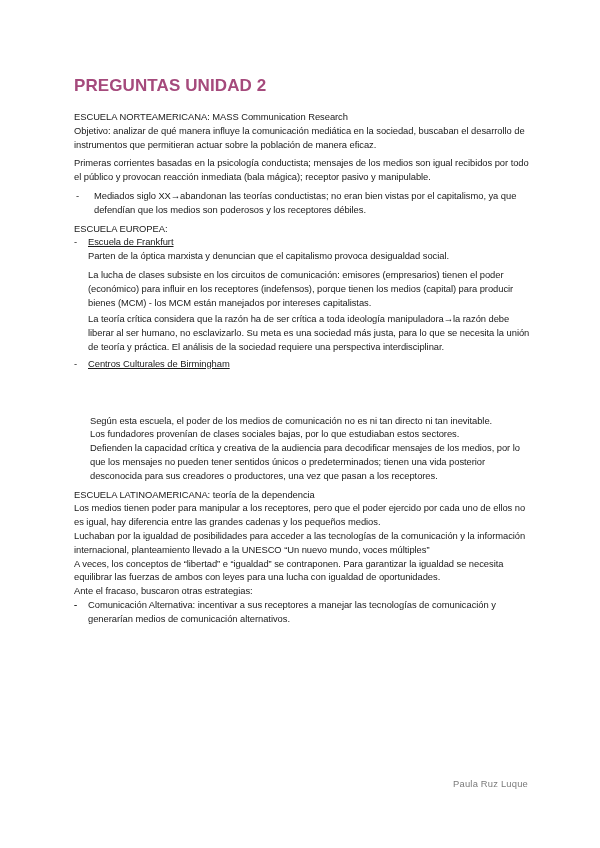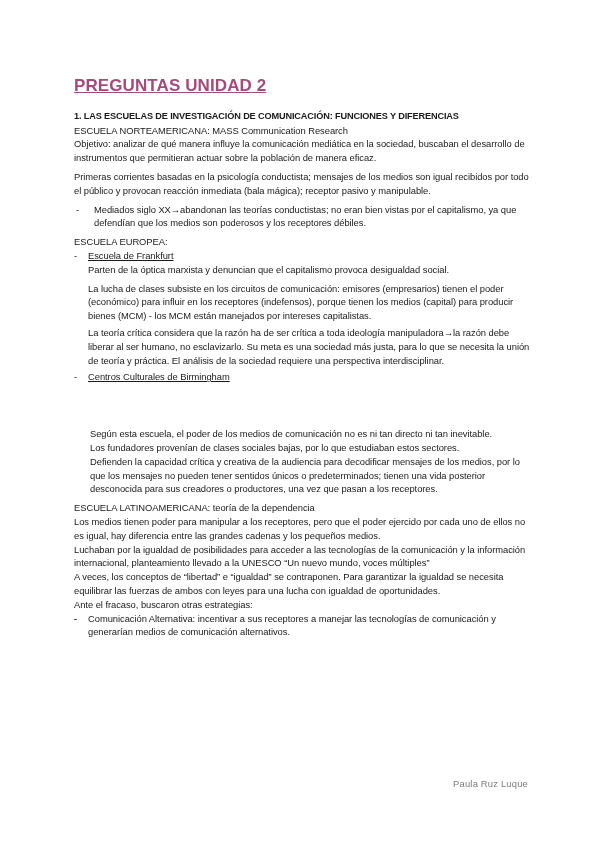--- a/index.html
+++ b/index.html
@@ -30,21 +30,20 @@
       line-height: 13.8px;
       letter-spacing: -0.05px;
     }
     .title {
       font-size: 17px;
       font-weight: bold;
       color: #a54a7c;
       line-height: 20px;
       margin: 0 0 14px 0;
       letter-spacing: 0.1px;
-      text-decoration: underline;
     }
     .h1 {
       font-weight: bold;
       font-size: 9.2px;
       line-height: 13.6px;
       margin: 0;
       letter-spacing: -0.15px;
     }
     p {
       margin: 0;
@@ -76,21 +75,20 @@
     }
   </style>
 </head>
 <body>
 
 <div class="page">
   <div class="content">
 
     <div class="title">PREGUNTAS UNIDAD 2</div>
 
-    <p class="h1">1. LAS ESCUELAS DE INVESTIGACIÓN DE COMUNICACIÓN: FUNCIONES Y DIFERENCIAS</p>
 
     <p>ESCUELA NORTEAMERICANA: MASS Communication Research</p>
     <p>Objetivo: analizar de qué manera influye la comunicación mediática en la sociedad, buscaban el desarrollo de instrumentos que permitieran actuar sobre la población de manera eficaz.</p>
 
     <p class="gap">Primeras corrientes basadas en la psicología conductista; mensajes de los medios son igual recibidos por todo el público y provocan reacción inmediata (bala mágica); receptor pasivo y manipulable.</p>
 
     <div class="bullet gap">
       <span class="dash">-</span>
       <span>Mediados siglo XX→abandonan las teorías conductistas; no eran bien vistas por el capitalismo, ya que defendían que los medios son poderosos y los receptores débiles.</span>
     </div>

